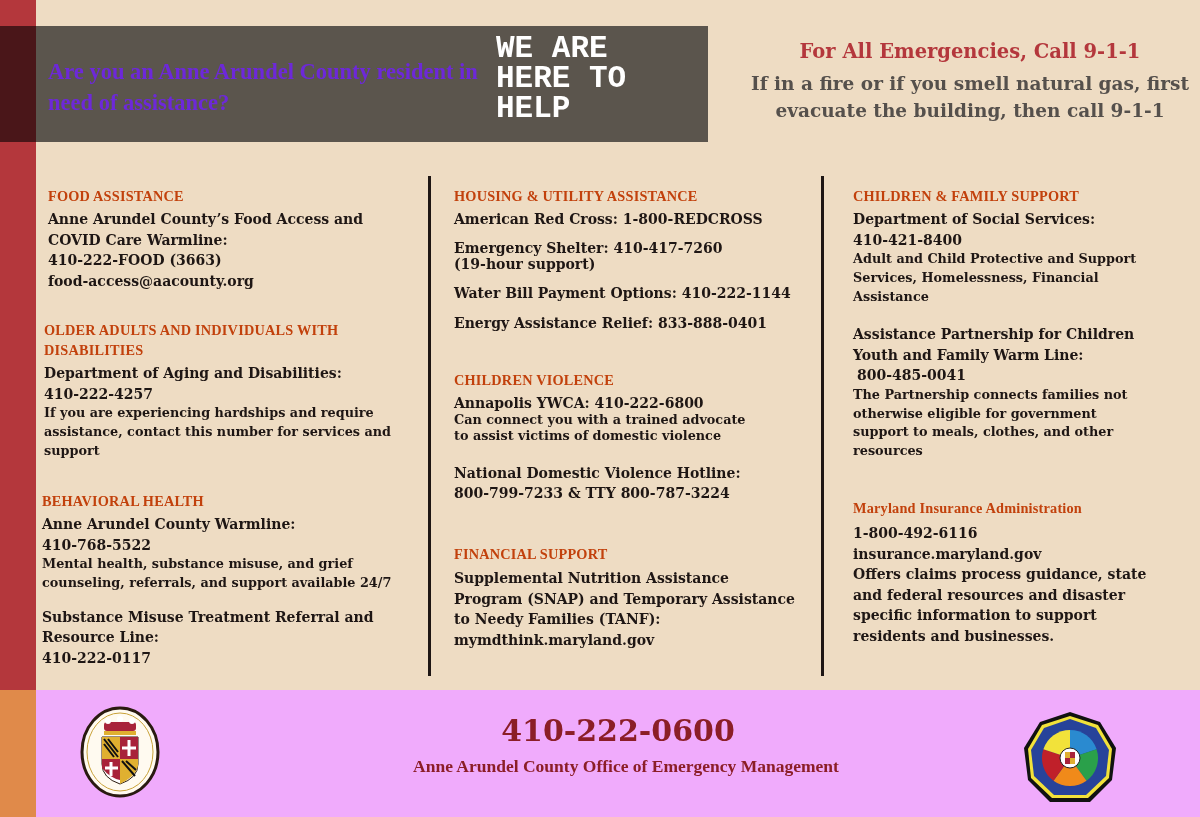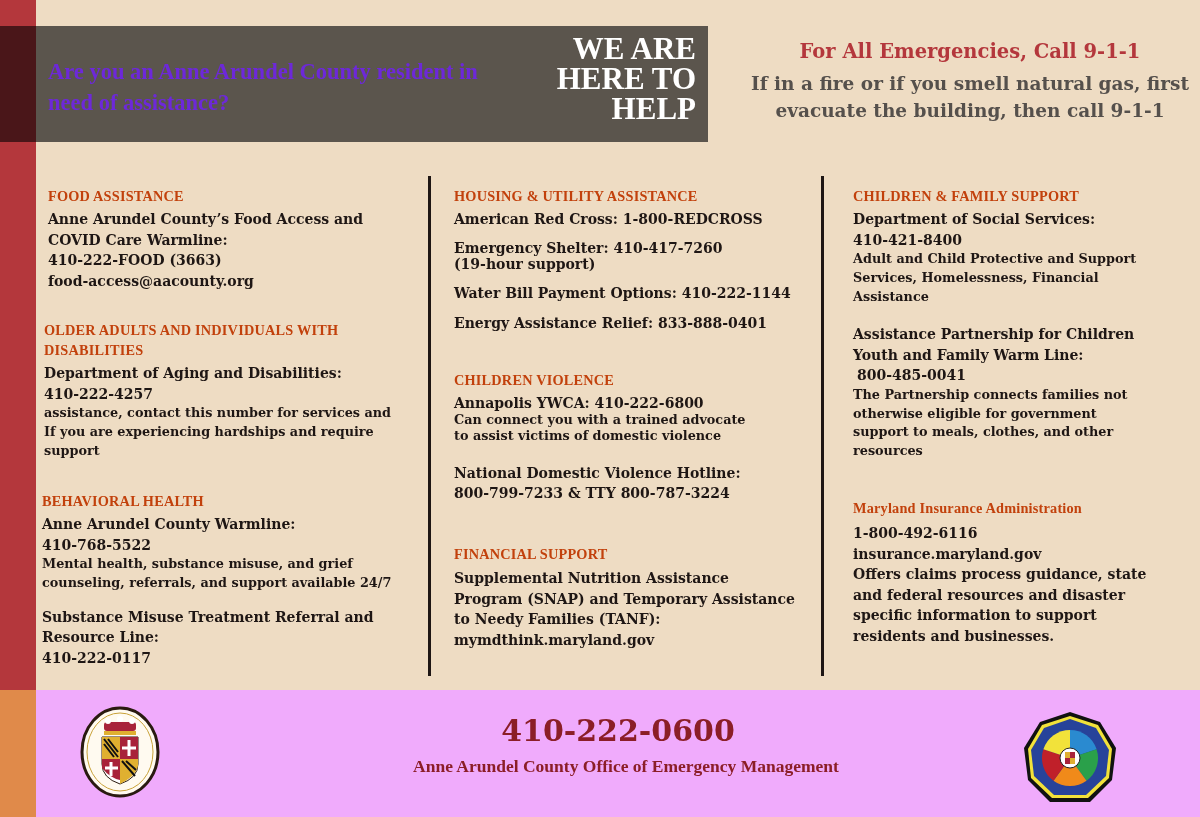--- a/index.html
+++ b/index.html
@@ -27,21 +27,21 @@
     background: #5b554d;
   }
   .header-question {
     position: absolute; left: 48px; top: 56px; width: 430px;
     color: #6d28d9; font-weight: bold; font-size: 22.5px; line-height: 31px;
     font-family: "Liberation Serif", "DejaVu Serif", serif;
   }
   .header-help {
     position: absolute; left: 496px; top: 34px; width: 200px;
     color: #ffffff; font-weight: bold; font-size: 31px; line-height: 30px;
-    text-align: right; font-family: Liberation Serif, serif;
+    text-align: left; font-family: Liberation Mono, monospace;
   }
   .emergency {
     position: absolute; left: 740px; top: 38px; width: 460px; text-align: center;
   }
   .emergency-title {
     color: #b4373c; font-weight: bold; font-size: 19.5px; line-height: 28px;
   }
   .emergency-sub {
     color: #55504c; font-weight: bold; font-size: 18.5px; line-height: 27px; margin-top: 4px; text-align: center;
   }
@@ -111,22 +111,22 @@
     <div class="line-md">410-222-FOOD (3663)</div>
     <div class="line-md">food-access@aacounty.org</div>
   </div>
 </div>
 
 <div class="col" style="left:44px; top:320px; width:380px;">
   <div class="section-title">OLDER ADULTS AND INDIVIDUALS WITH</div>
   <div class="section-title">DISABILITIES</div>
   <div class="line-md" style="margin-top:3px;">Department of Aging and Disabilities:</div>
   <div class="line-md">410-222-4257</div>
+  <div class="line-sm">If you are experiencing hardships and require</div>
   <div class="line-sm">assistance, contact this number for services and</div>
-  <div class="line-sm">If you are experiencing hardships and require</div>
   <div class="line-sm">support</div>
 </div>
 
 <div class="col" style="left:42px; top:491px; width:382px;">
   <div class="section-title">BEHAVIORAL HEALTH</div>
   <div class="line-md" style="margin-top:3px;">Anne Arundel County Warmline:</div>
   <div class="line-md">410-768-5522</div>
   <div class="line-sm">Mental health, substance misuse, and grief</div>
   <div class="line-sm">counseling, referrals, and support available 24/7</div>
   <div class="line-md gap14">Substance Misuse Treatment Referral and</div>

